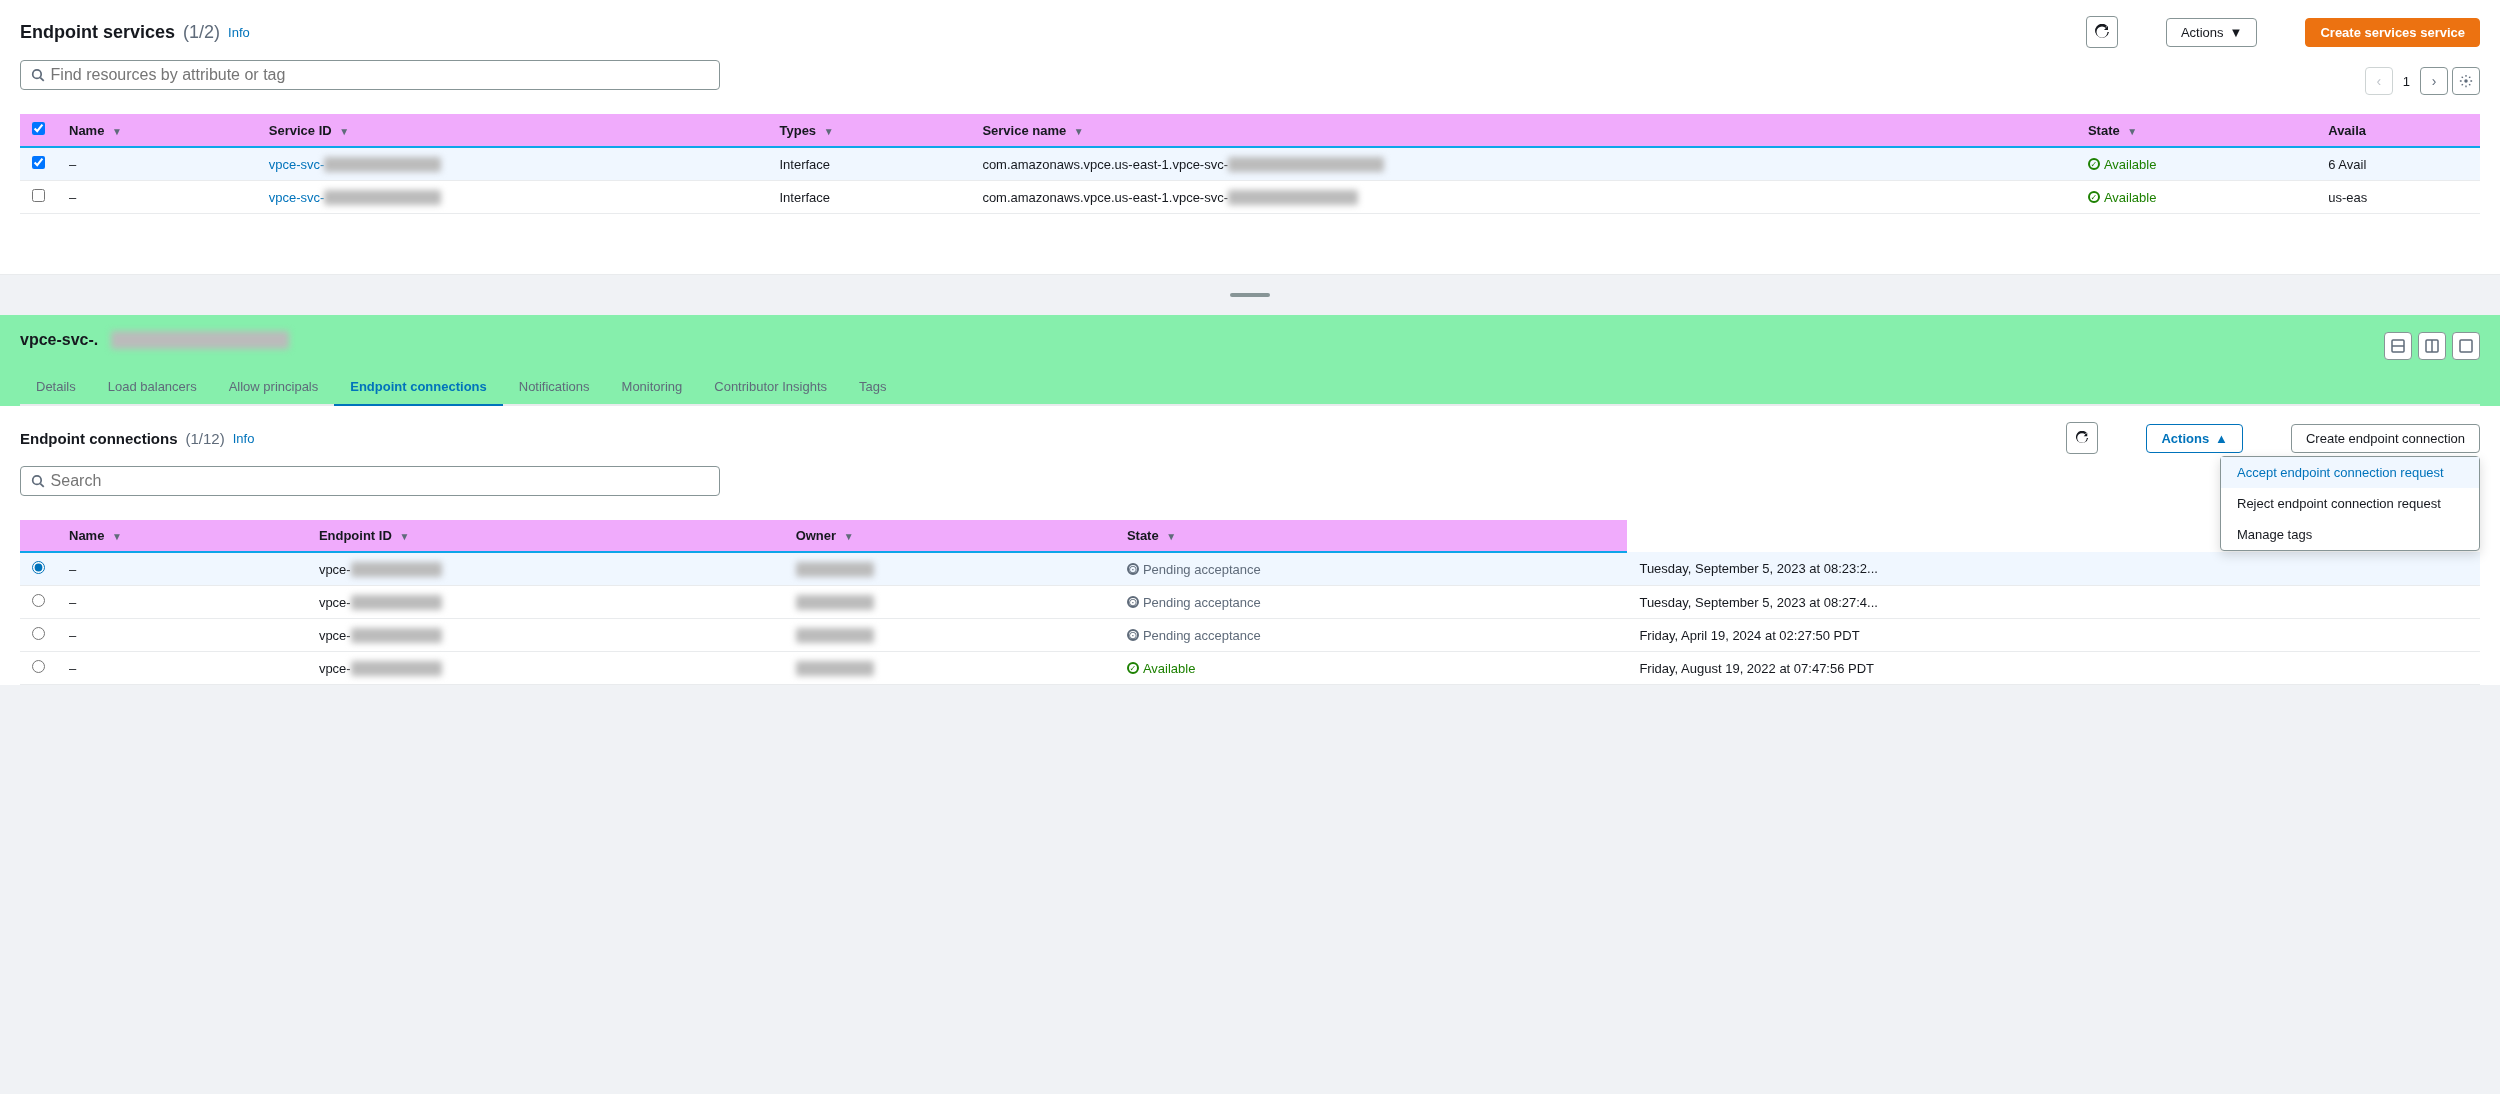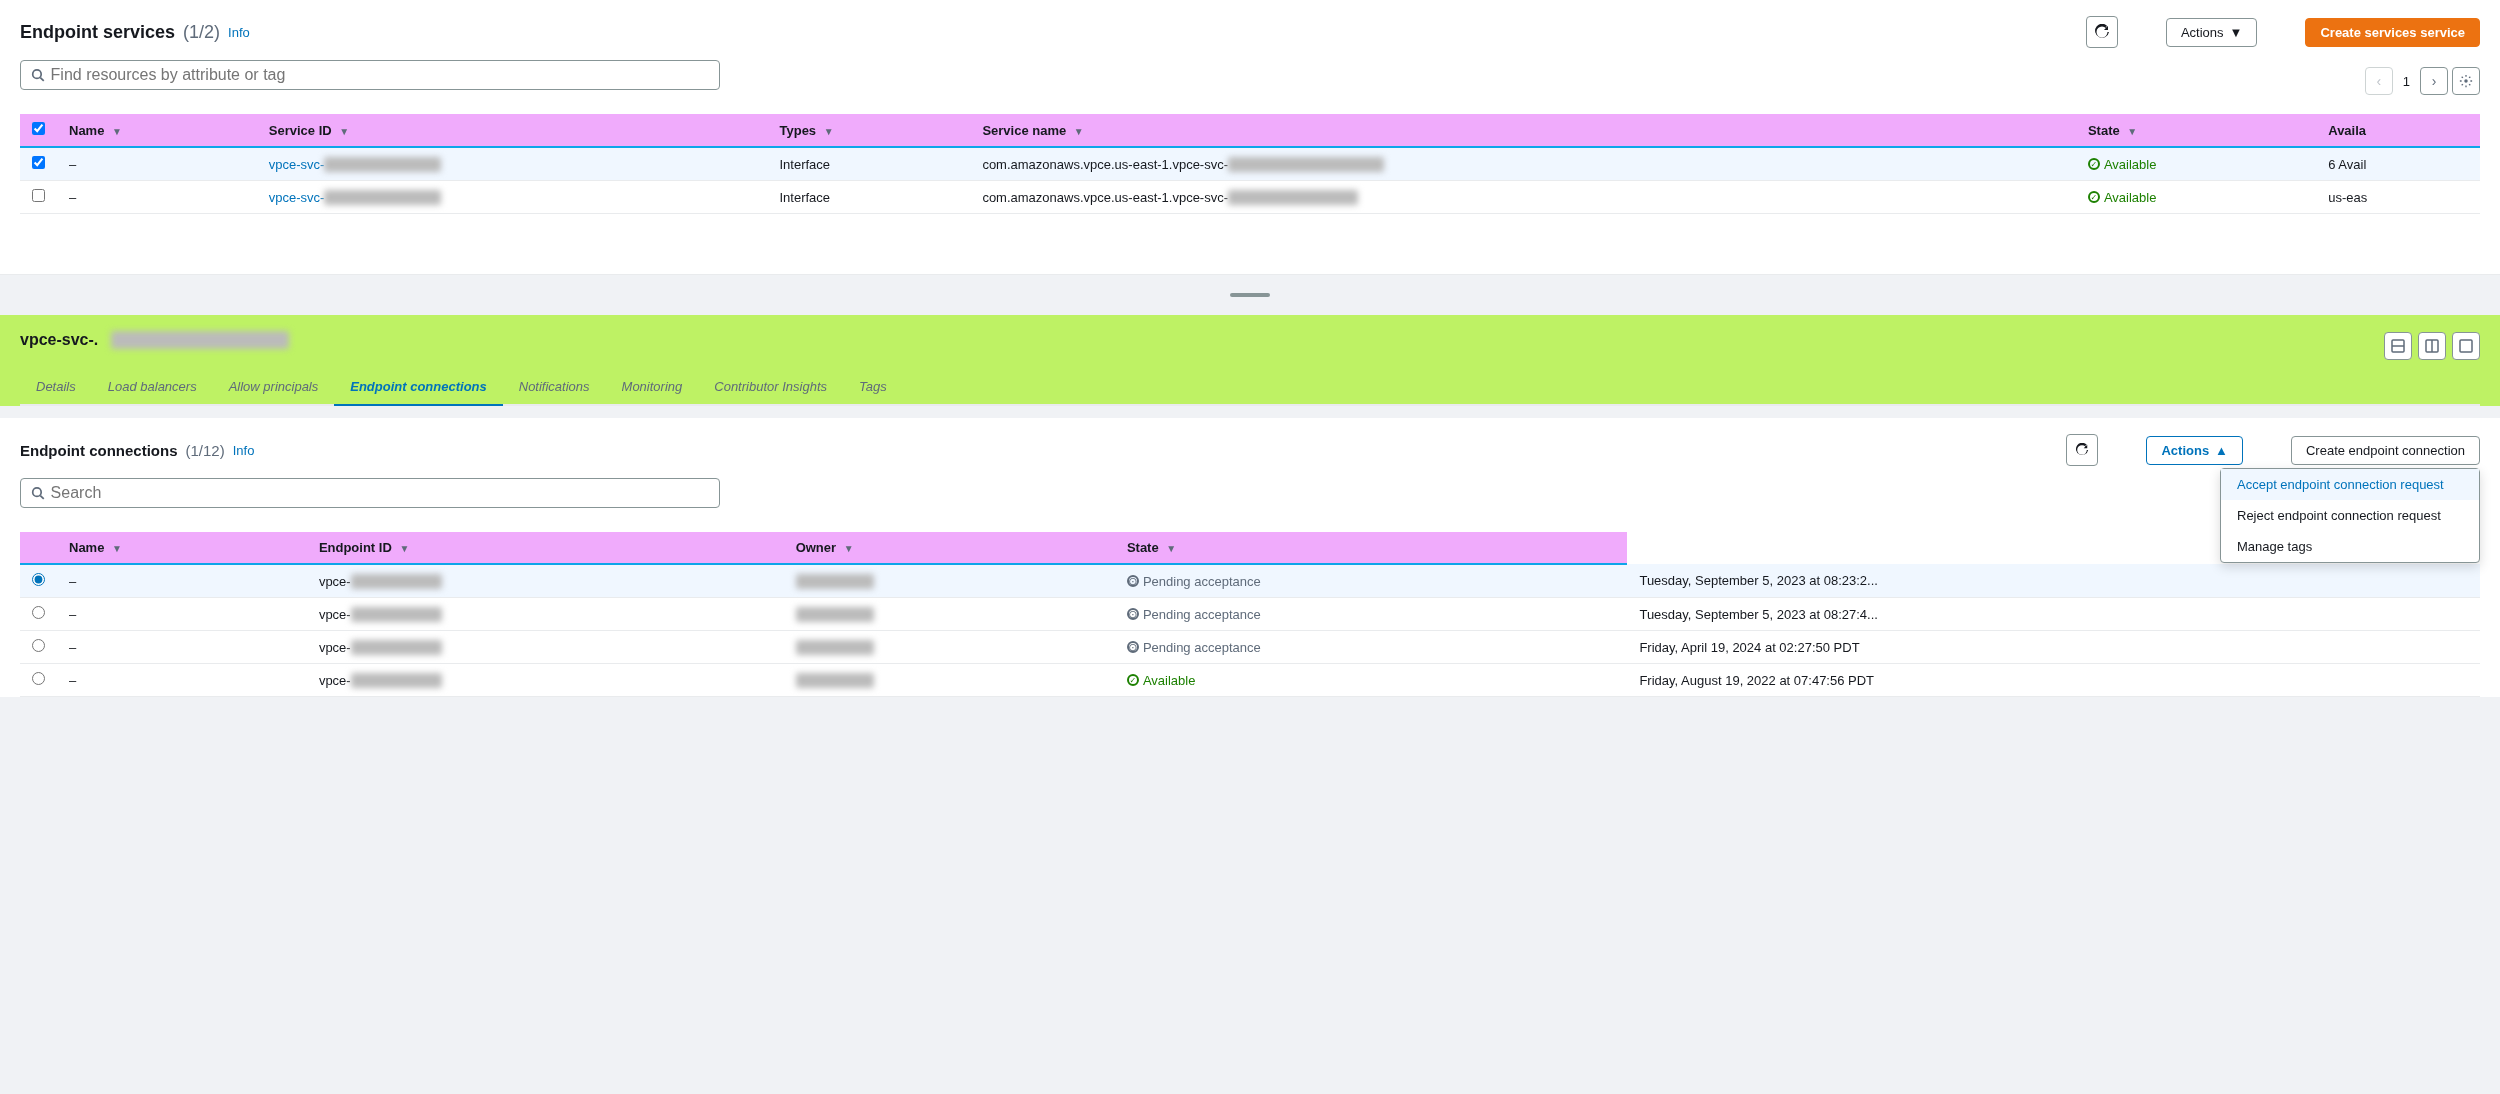--- a/index.html
+++ b/index.html
@@ -41,24 +41,24 @@
     .status-dot-gray { width: 12px; height: 12px; border-radius: 50%; border: 2px solid #5f6b7a; display: flex; align-items: center; justify-content: center; flex-shrink: 0; }
     .status-clock { font-size: 11px; }
 
     .checkbox-cell { width: 32px; }
     input[type=checkbox] { cursor: pointer; }
     input[type=radio] { cursor: pointer; accent-color: #0073bb; }
 
     .divider-area { background: #f0f2f5; height: 40px; display: flex; align-items: center; justify-content: center; }
     .resize-handle { width: 40px; height: 4px; background: #879596; border-radius: 2px; cursor: row-resize; }
 
-    .detail-section { background: #bef264; padding: 16px 20px 0 20px; }
+    .detail-section { background: #86efac; padding: 16px 20px 0 20px; }
     .detail-title { font-size: 16px; font-weight: 700; margin-bottom: 12px; display: flex; align-items: center; gap: 8px; }
 
-    .tabs { display: flex; border-bottom: 2px solid #e9ebed; margin-bottom: 12px; font-style: italic; }
+    .tabs { display: flex; border-bottom: 2px solid #e9ebed; margin-bottom: 0; }
     .tab { padding: 10px 16px; cursor: pointer; font-size: 13px; color: #5f6b7a; border-bottom: 2px solid transparent; margin-bottom: -2px; white-space: nowrap; }
     .tab.active { color: #0073bb; border-bottom: 2px solid #0073bb; font-weight: 600; }
 
     .connections-section { background: #fff; padding: 16px 20px 0 20px; }
     .connections-header { display: flex; align-items: center; justify-content: space-between; margin-bottom: 12px; }
     .connections-header-left { display: flex; align-items: center; gap: 8px; }
     .connections-header-right { display: flex; align-items: center; gap: 8px; position: relative; }
 
     .dropdown-menu { position: absolute; top: 100%; right: 0; background: #fff; border: 1px solid #879596; border-radius: 4px; box-shadow: 0 4px 12px rgba(0,0,0,0.15); z-index: 100; min-width: 260px; margin-top: 2px; }
     .dropdown-item { padding: 8px 16px; cursor: pointer; font-size: 13px; color: #16191f; }

